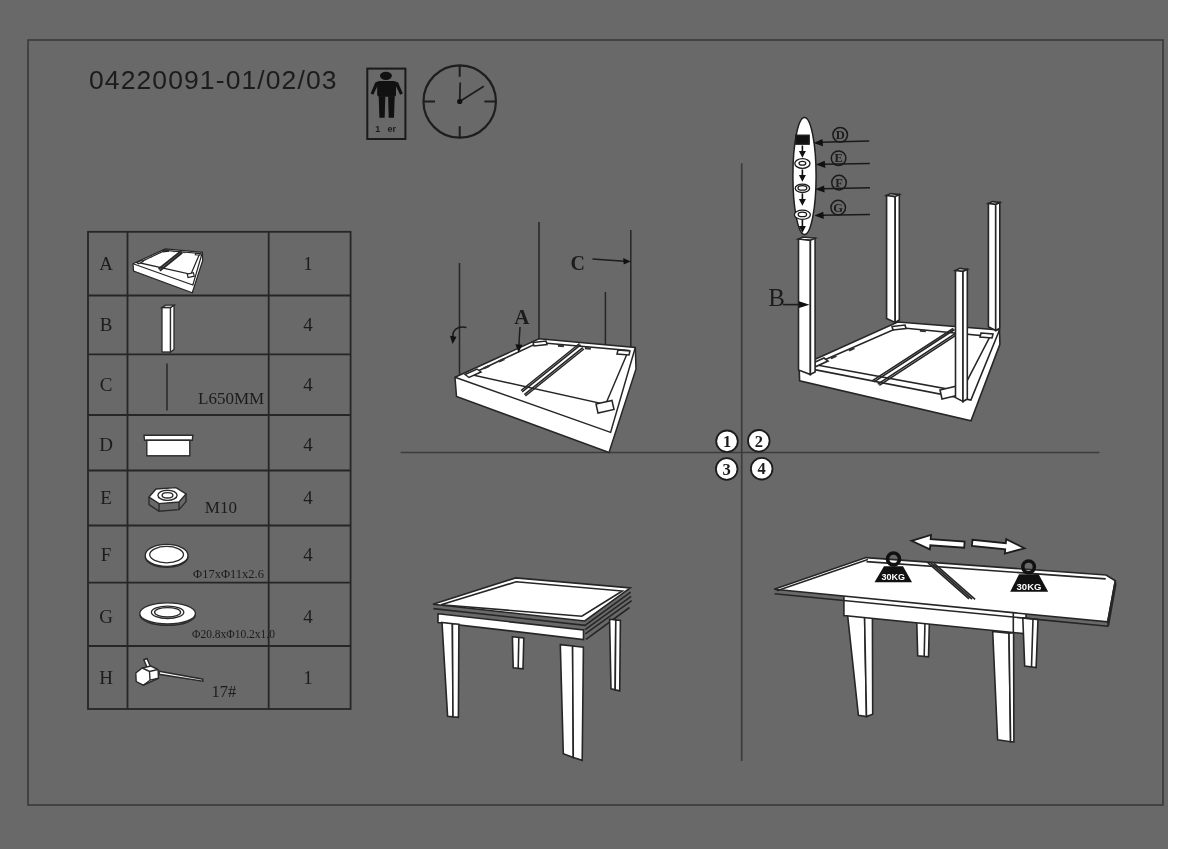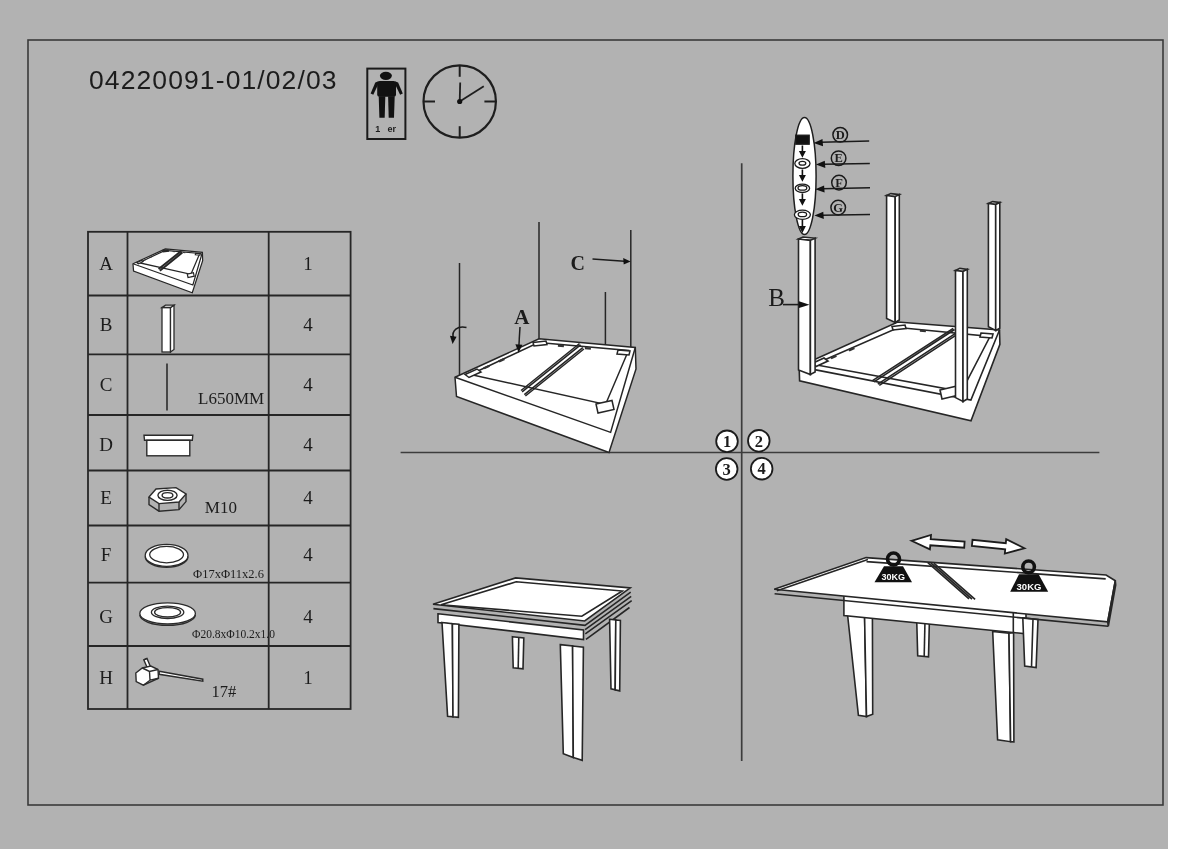--- a/index.html
+++ b/index.html
@@ -1,16 +1,16 @@
 <!DOCTYPE html>
 <html><head>
 <meta charset="utf-8">
 <style>
   html,body{margin:0;padding:0;background:#ffffff;}
-  #page{position:relative;width:1168px;height:849px;background:#eab308;overflow:hidden;filter:grayscale(1);}
+  #page{position:relative;width:1168px;height:849px;background:#a16207;overflow:hidden;filter:grayscale(1);}
   svg{position:absolute;top:0;left:0;}
   text{font-family:"Liberation Serif",serif;fill:#1c1c1c;}
   .sans{font-family:"Liberation Sans",sans-serif;}
 </style>
 </head>
 <body>
 <div id="page">
 <svg width="1200" height="849" viewBox="0 0 1200 849">
 
 <rect x="28" y="40" width="1135" height="765" fill="none" stroke="#3a3a3a" stroke-width="1.6"></rect>

